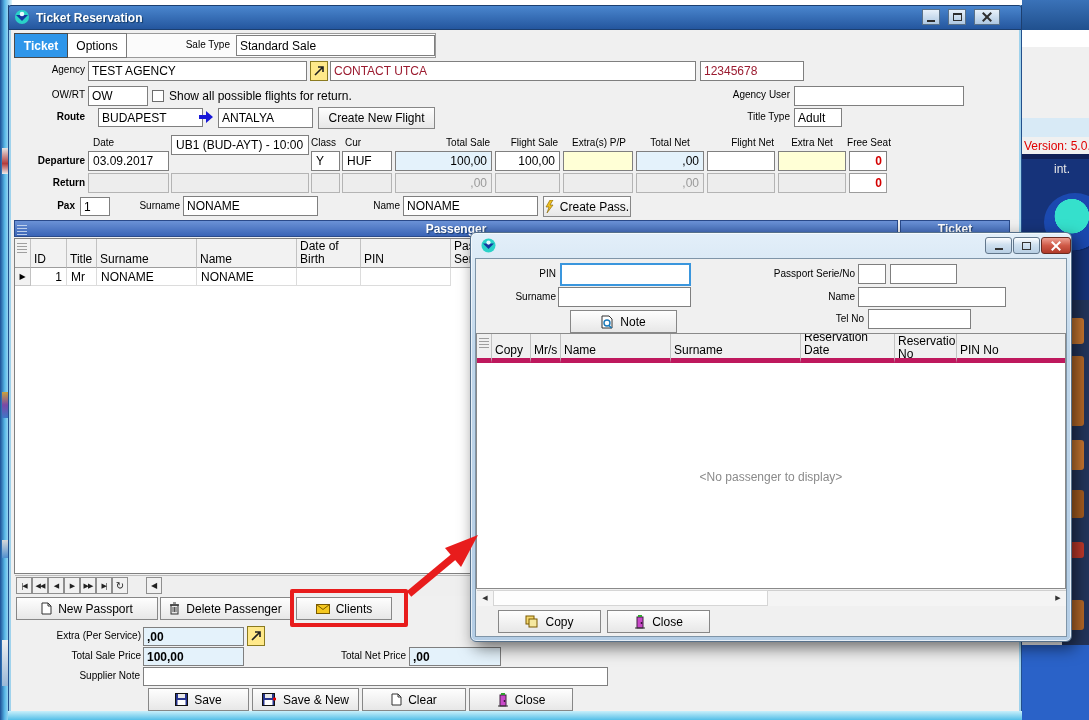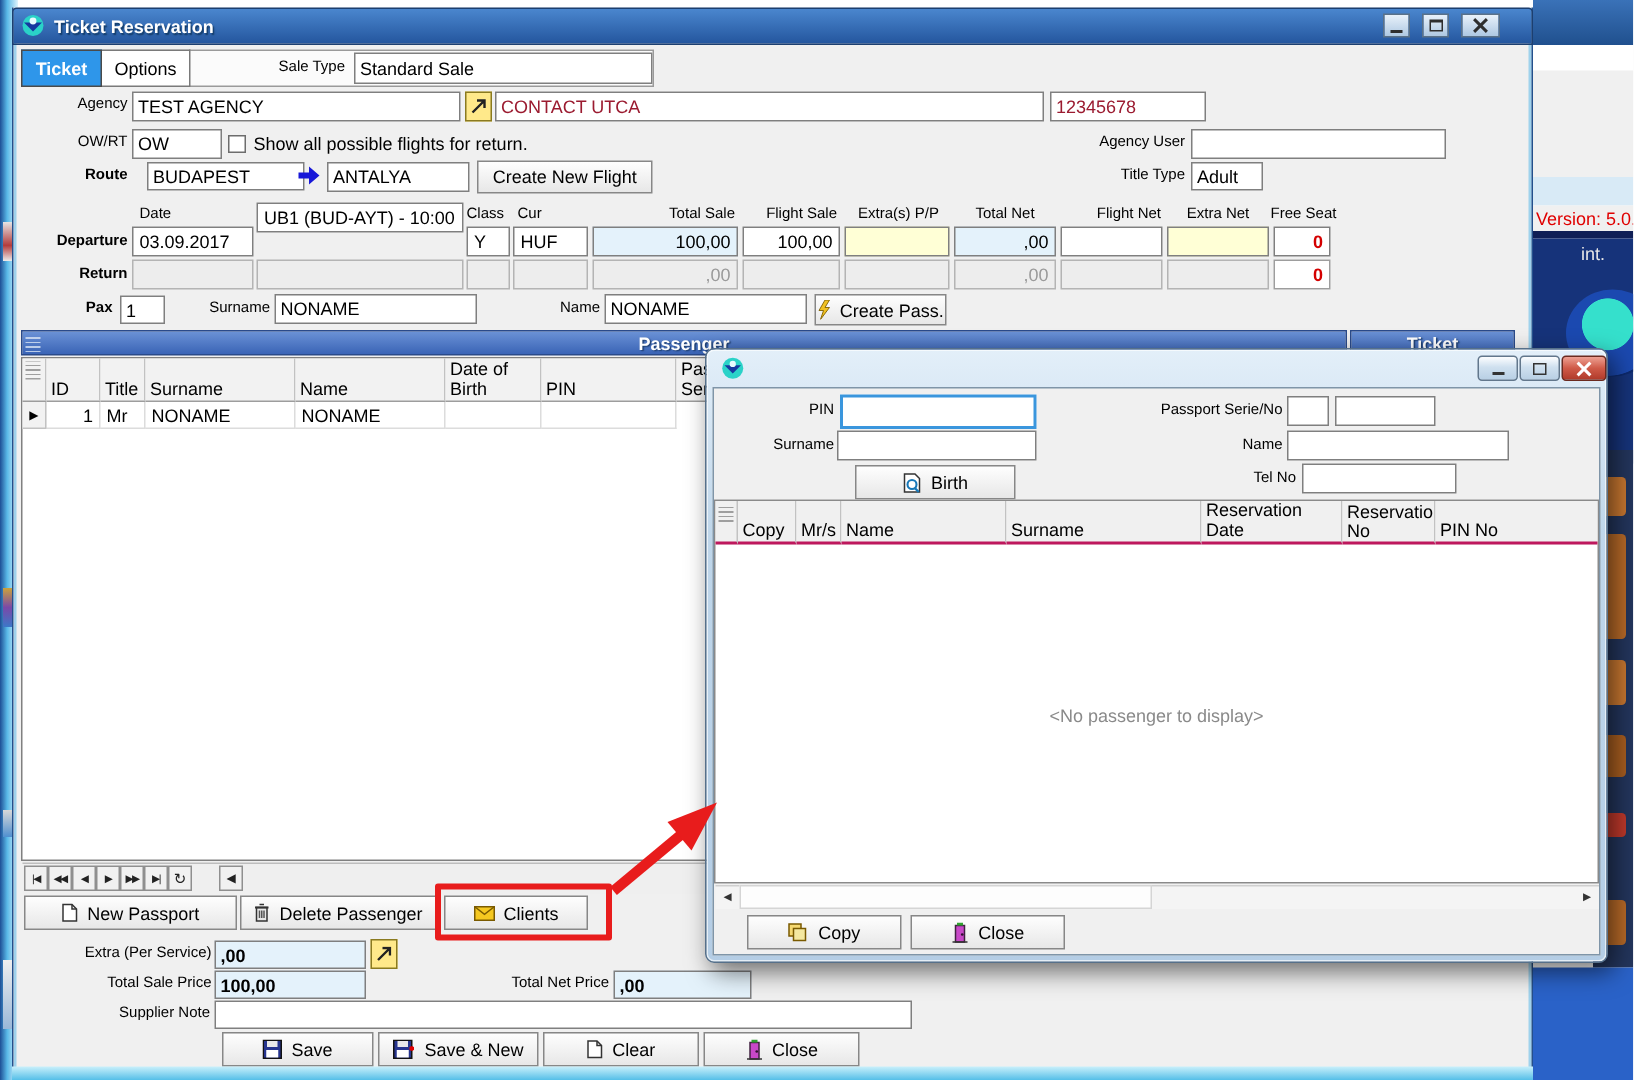--- a/index.html
+++ b/index.html
@@ -15,21 +15,21 @@
   .inp.bold{font-weight:bold}
   .cell{position:absolute;border:1px solid #7f7f7f;background:#fff;font-size:12px;padding:1px 4px;display:flex;align-items:center;overflow:hidden;white-space:nowrap}
   .cell.num{justify-content:flex-end}
   .cell.blue{background:#e4f2fb}
   .cell.yel{background:#ffffd6}
   .cell.dis{background:#ededed;border-color:#b4b4b4;color:#9a9a9a}
   .cell.red{color:#d40000;font-weight:bold}
   .btn{position:absolute;background:linear-gradient(#fefefe,#e7e7e7);border:1px solid #878787;font-family:"Liberation Sans",sans-serif;font-size:12px;display:flex;align-items:center;justify-content:center;gap:6px;cursor:default;white-space:nowrap}
   .navbtn{position:absolute;width:16px;height:17px;background:#f1f1f1;border:1px solid #8f8f8f;font-size:7px;display:flex;align-items:center;justify-content:center;color:#222;letter-spacing:-1px}
   .ghc{position:absolute;background:#f2f2f2;border-right:1px solid #c2c2c2;border-bottom:1px solid #9d9d9d;font-size:12px;padding:1px 3px;display:flex;align-items:flex-end;overflow:hidden;line-height:13px}
-  .dhc{position:absolute;background:#f0f0f0;border-right:1px solid #c2c2c2;border-bottom:2px solid #be185d;font-size:12px;padding:1px 3px;display:flex;align-items:flex-end;overflow:hidden;line-height:13px}
+  .dhc{position:absolute;background:#f0f0f0;border-right:1px solid #c2c2c2;border-bottom:5px solid #be185d;font-size:12px;padding:1px 3px;display:flex;align-items:flex-end;overflow:hidden;line-height:13px}
   .grip{position:absolute;width:10px;height:12px;background:repeating-linear-gradient(0deg,#8a8a8a 0 1px,transparent 1px 3px);opacity:.8}
   .sechdr{position:absolute;height:17px;background:linear-gradient(#6b92d6,#3a64b6);color:#fff;font-weight:bold;font-size:12px;display:flex;align-items:center;justify-content:center;text-shadow:1px 1px 1px #1a3a6a;border:1px solid #2a4a8a}
   .winbtn{position:absolute;background:linear-gradient(#e8f1fa,#aec8e2);border:1px solid #5a7188;display:flex;align-items:center;justify-content:center}
   .aerobtn{position:absolute;background:linear-gradient(#fdfeff,#cfe0ef 45%,#b8cfe4);border:1px solid #62778c;border-radius:3px;display:flex;align-items:center;justify-content:center}
   .xbar{position:absolute;background:#2e2e2e}
   svg{display:block}
 </style>
 </head>
 <body>
 
@@ -365,21 +365,21 @@
   <div class="lbl" style="left:790px;top:291px;width:65px;z-index:42">Name</div>
   <input class="inp" style="left: 858px; top: 287px; width: 148px; height: 20px; z-index: 42;">
   <div class="btn" style="left:570px;top:310px;width:107px;height:23px;z-index:42">
     <span>
         <svg width="13" height="14">
           <path d="M1,1 L8,1 L11,4 L11,13 L1,13 Z" fill="#fff" stroke="#333"></path>
           <circle cx="6" cy="8" r="3" fill="none" stroke="#1878b8" stroke-width="1.4"></circle>
           <line x1="8" y1="10.5" x2="10.5" y2="13" stroke="#1878b8" stroke-width="1.6"></line>
         </svg>
       </span>
-    <span>Birth</span>
+    <span>Note</span>
   </div>
   <div class="lbl" style="left:800px;top:313px;width:64px;z-index:42">Tel No</div>
   <input class="inp" style="left: 868px; top: 309px; width: 103px; height: 20px; z-index: 42;">
 
   <div class="abs" style="left:476px;top:333px;width:590px;height:256px;background:#fff;border:1px solid #8a8a8a;z-index:42"></div>
   <div class="dhc" style="left:477px;top:334px;width:15px;height:29px;z-index:43"></div>
   <div class="grip" style="left:479px;top:336px;z-index:44"></div>
   <div class="dhc" style="left:492px;top:334px;width:39px;height:29px;z-index:43">Copy</div>
   <div class="dhc" style="left:531px;top:334px;width:30px;height:29px;z-index:43">Mr/s</div>
   <div class="dhc" style="left:561px;top:334px;width:110px;height:29px;z-index:43">Name</div>

